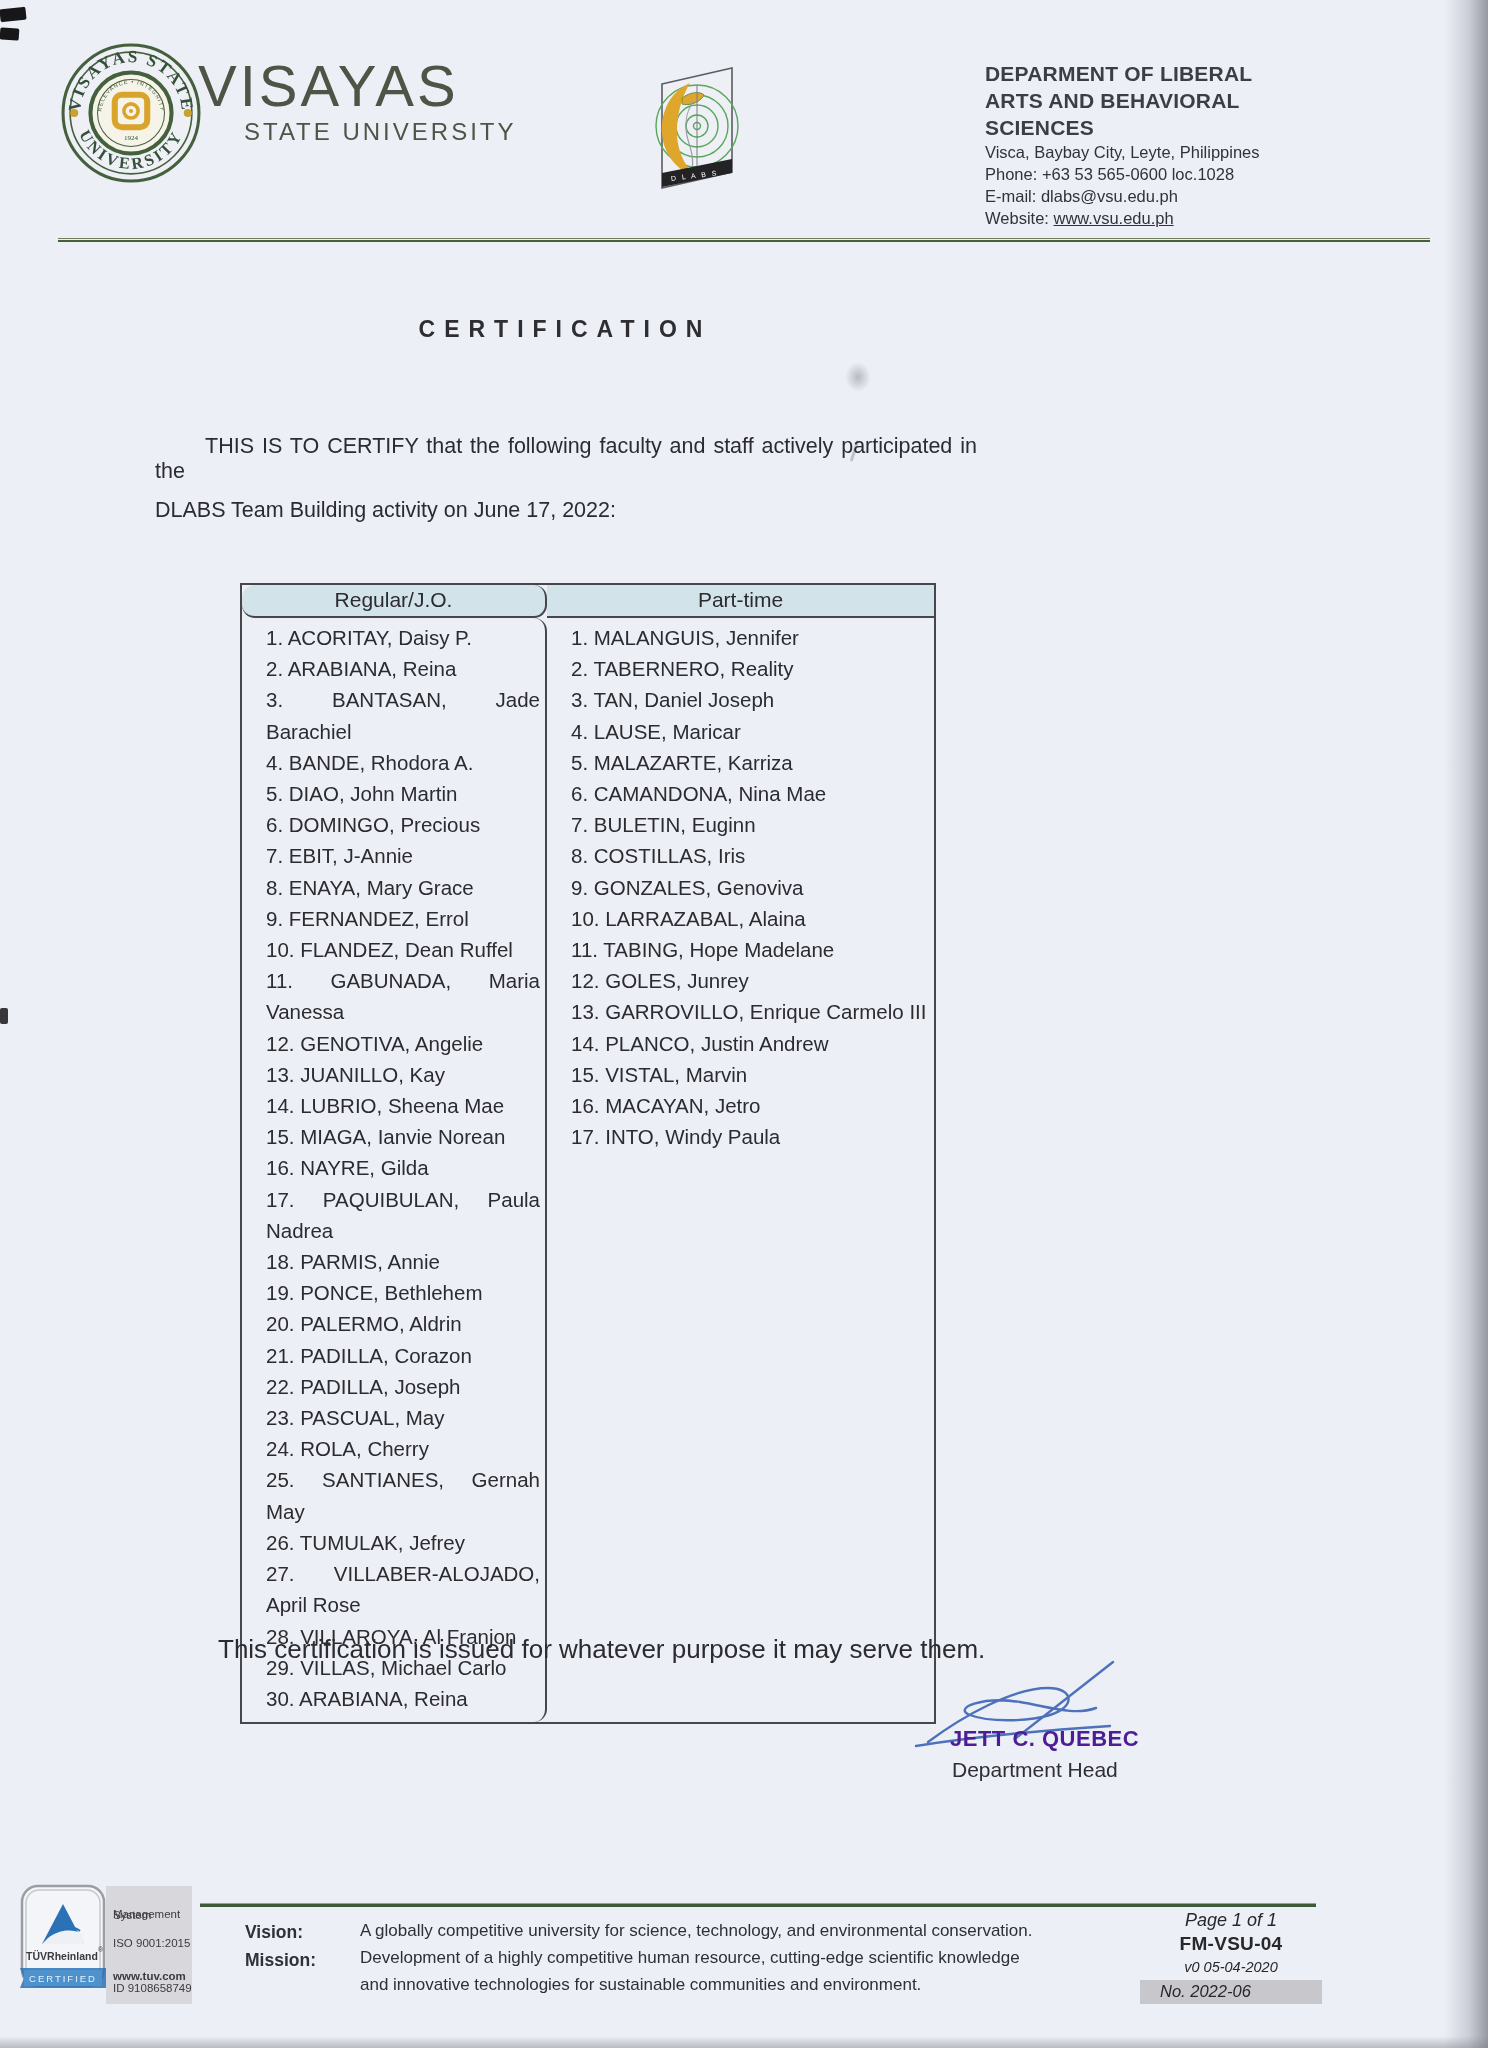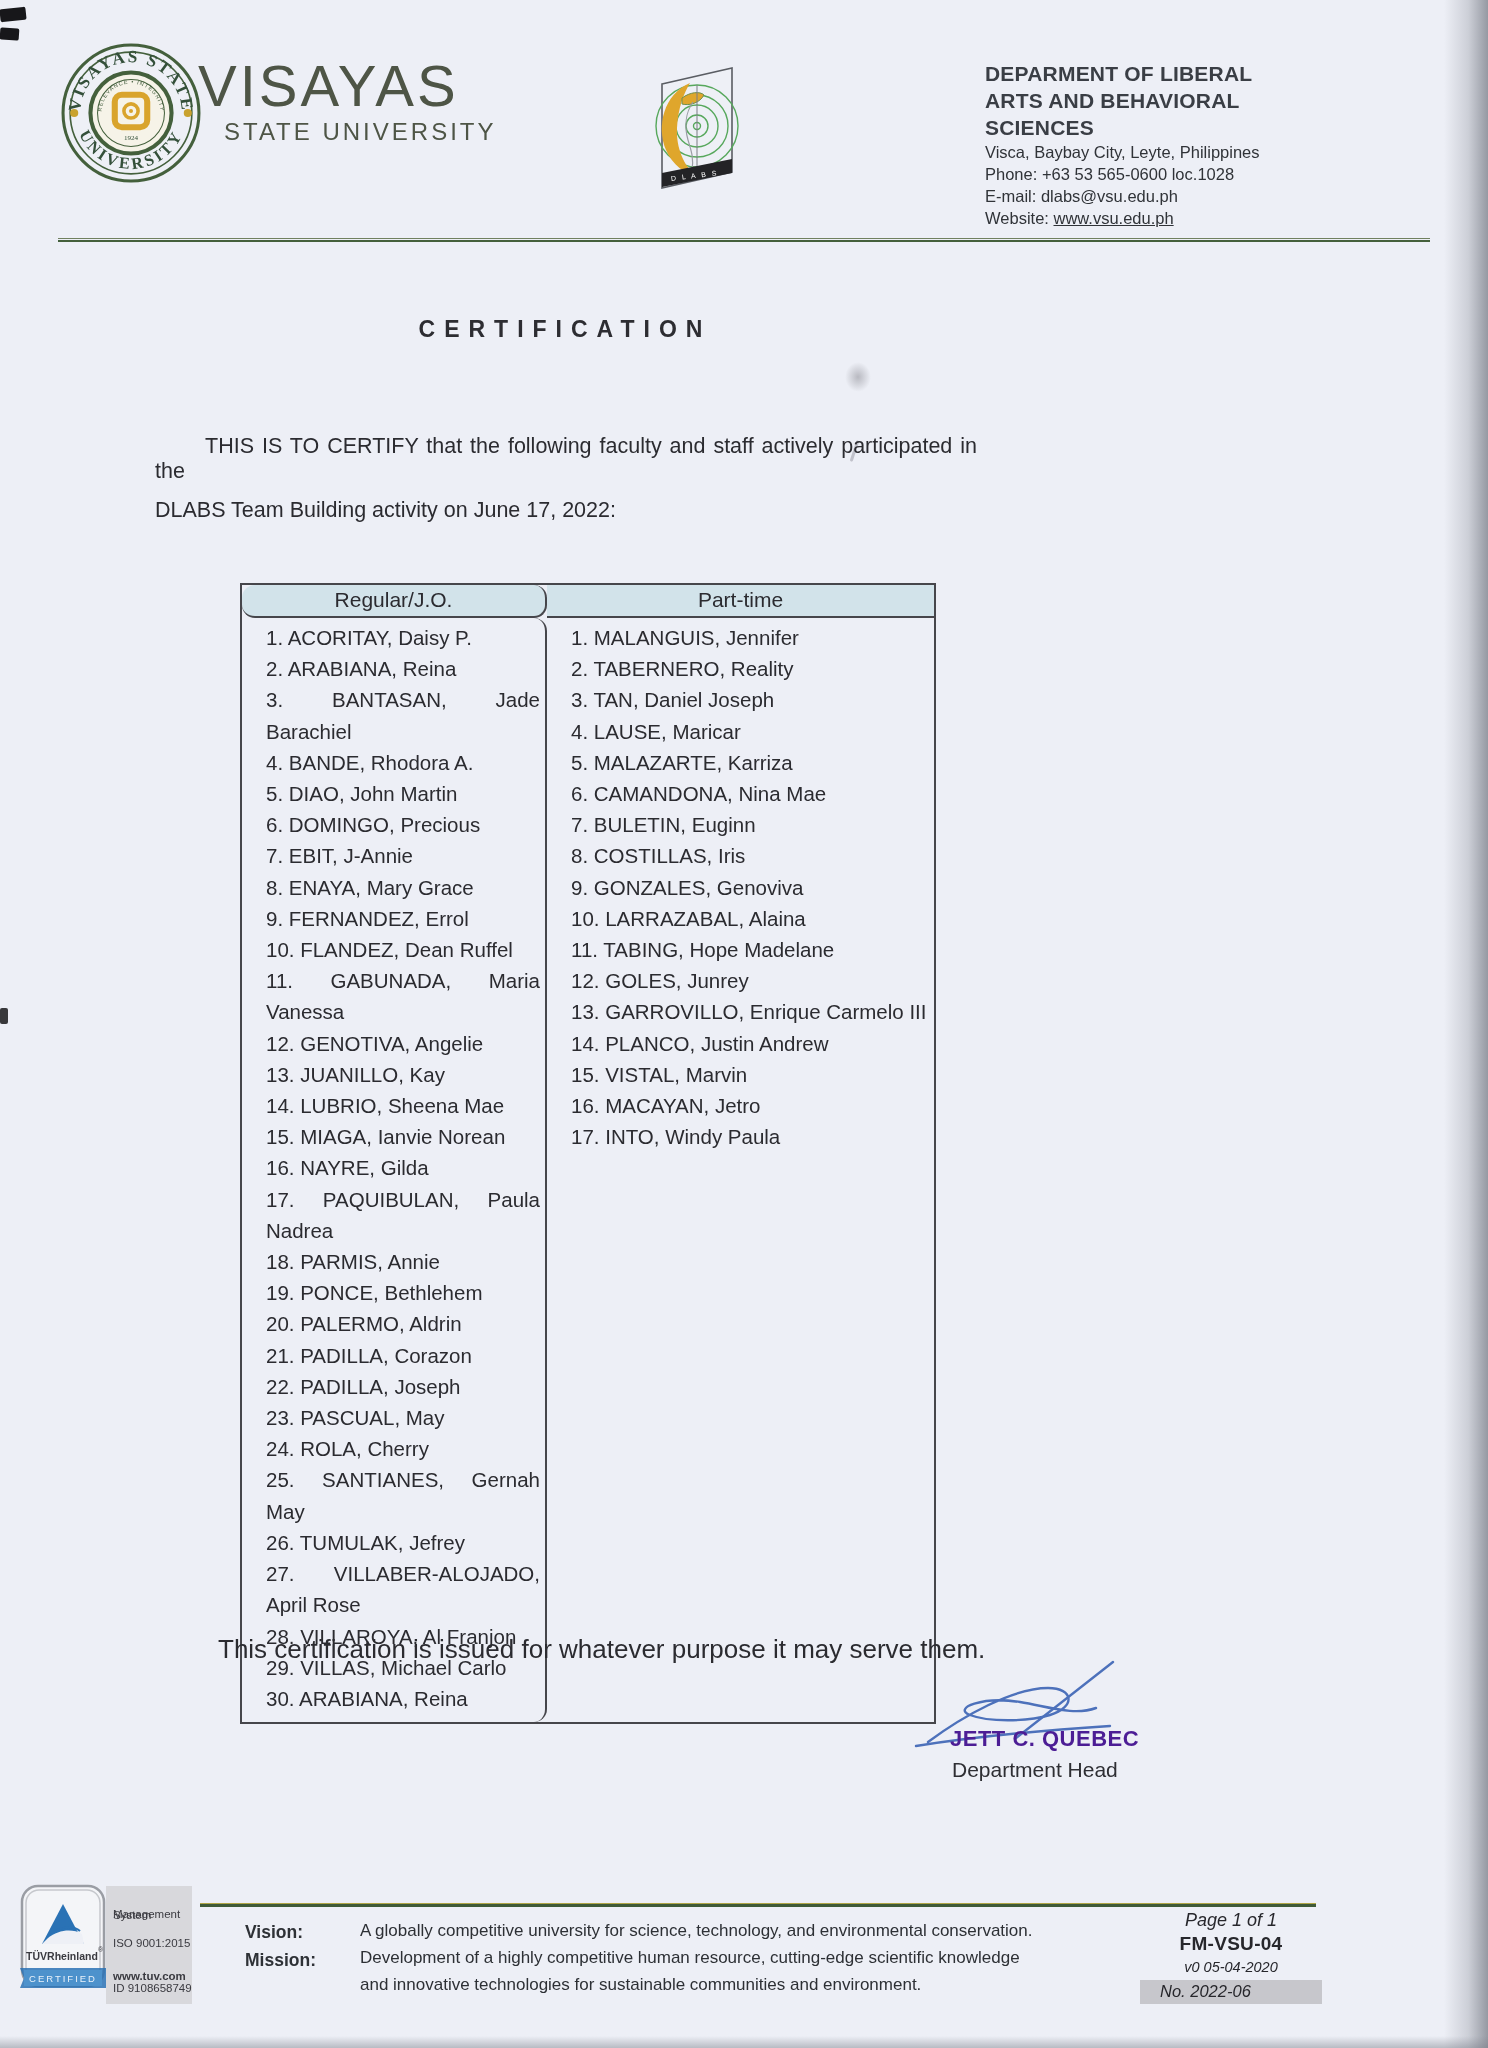--- a/index.html
+++ b/index.html
@@ -20,21 +20,21 @@
   .mark3{left:0;top:1008px;width:8px;height:16px;opacity:.85;}
   .smudge{position:absolute;left:845px;top:362px;width:26px;height:30px;border-radius:50%;
     background:radial-gradient(ellipse at center, rgba(120,120,128,.45), rgba(120,120,128,0) 70%);}
   .smudge2{position:absolute;left:853px;top:440px;width:3px;height:22px;background:rgba(110,110,120,.35);
     transform:rotate(18deg);border-radius:2px;}
 
   
   .seal{position:absolute;left:60px;top:42px;width:142px;height:142px;}
   .wordmark{position:absolute;left:198px;top:56px;color:#4e5546;}
   .wordmark .big{font-size:58px;letter-spacing:3px;line-height:60px;}
-  .wordmark .sub{font-size:24px;letter-spacing:3px;margin-top:2px;padding-left:26px;}
+  .wordmark .sub{font-size:24px;letter-spacing:3px;margin-top:2px;padding-left:46px;}
   .dlabs-logo{position:absolute;left:644px;top:60px;width:106px;height:138px;}
   .dept{position:absolute;left:985px;top:60px;width:330px;}
   .dept .t{font-size:21px;font-weight:bold;color:#3a3e45;line-height:27px;letter-spacing:.2px;}
   .dept .d{font-size:16.5px;color:#303338;line-height:22px;}
   .dept .d .url{text-decoration:underline;}
   .rule-top{position:absolute;left:58px;top:238px;width:1372px;height:4px;
     background:linear-gradient(#70805f 0 1px, #edeff6 1px 2px, #44603c 2px 4px);}
 
   
   .title{position:absolute;left:135px;top:316px;width:860px;text-align:center;

